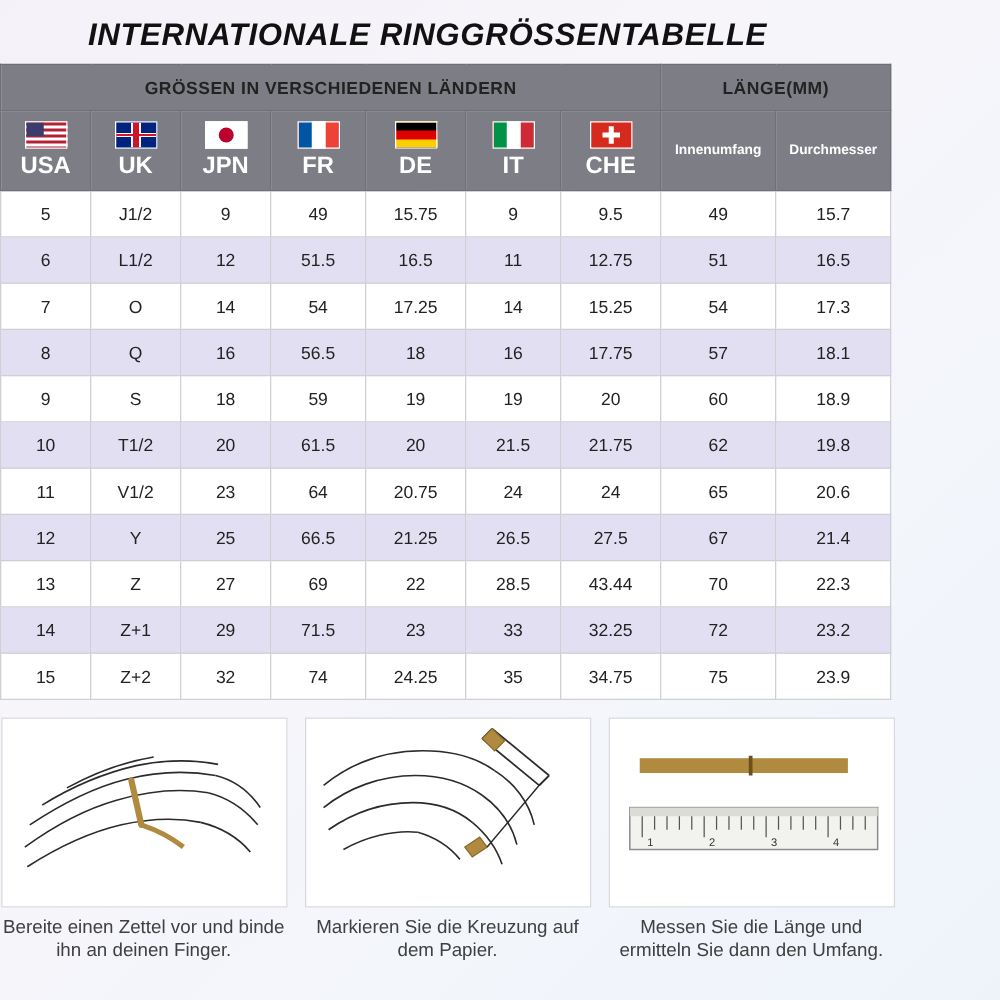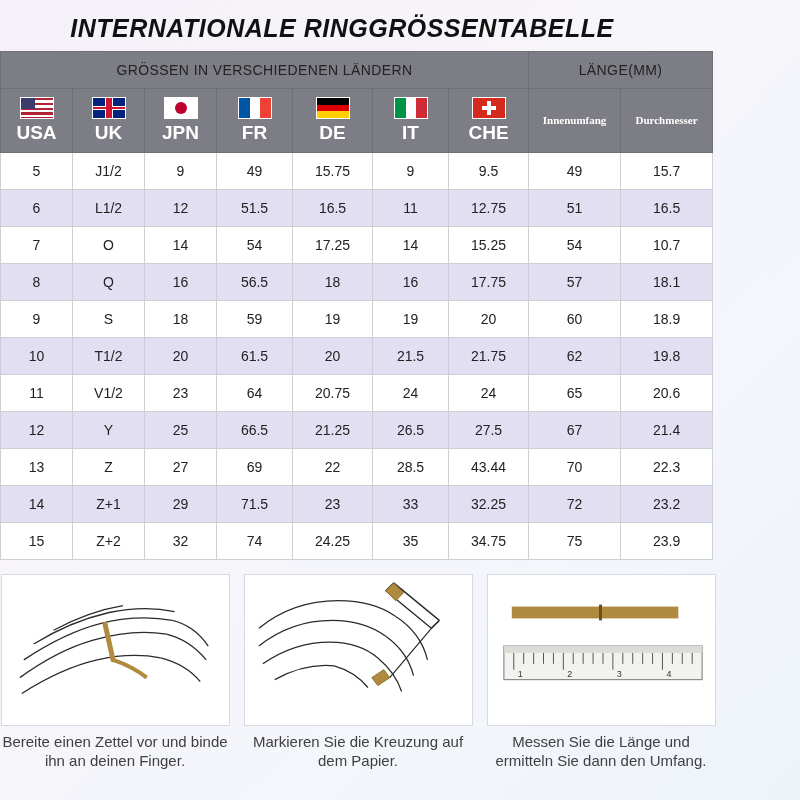--- a/index.html
+++ b/index.html
@@ -32,34 +32,34 @@
     text-align:center;
     vertical-align:middle;
     font-size:14px;
     color:#222;
   }
 
   .hdr-main{
     background:#7d7d85;
     color:#fff;
     font-size:17px;
-    font-weight:normal;
+    font-weight:bold;
     letter-spacing:.4px;
     height:34px;
     border:1px solid #6f6f78 !important;
   }
   .hdr-flag{
     background:#7d7d85;
     color:#fff;
     height:56px;
     border:1px solid #6f6f78 !important;
     padding:3px 0 4px 0;
   }
   .hdr-flag .lbl{font-size:19px;color:#fff;display:block;margin-top:3px;}
-  .hdr-flag .sub{font-size:11px;color:#fff;display:block;line-height:1.1;font-family:Liberation Serif, serif;}
+  .hdr-flag .sub{font-size:11px;color:#fff;display:block;line-height:1.1;}
 
   .flag{
     width:34px;height:22px;
     display:inline-block;
     border:1px solid #fff;
     box-sizing:border-box;
     position:relative;
     overflow:hidden;
     vertical-align:middle;
   }
@@ -204,21 +204,21 @@
         </tr>
         <tr class="row">
           <td>7</td>
           <td>O</td>
           <td>14</td>
           <td>54</td>
           <td>17.25</td>
           <td>14</td>
           <td>15.25</td>
           <td>54</td>
-          <td>10.7</td>
+          <td>17.3</td>
         </tr>
         <tr class="row alt">
           <td>8</td>
           <td>Q</td>
           <td>16</td>
           <td>56.5</td>
           <td>18</td>
           <td>16</td>
           <td>17.75</td>
           <td>57</td>

